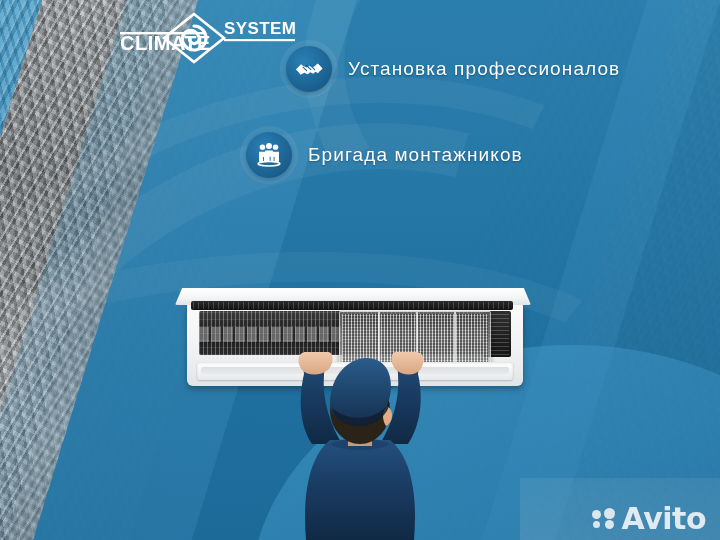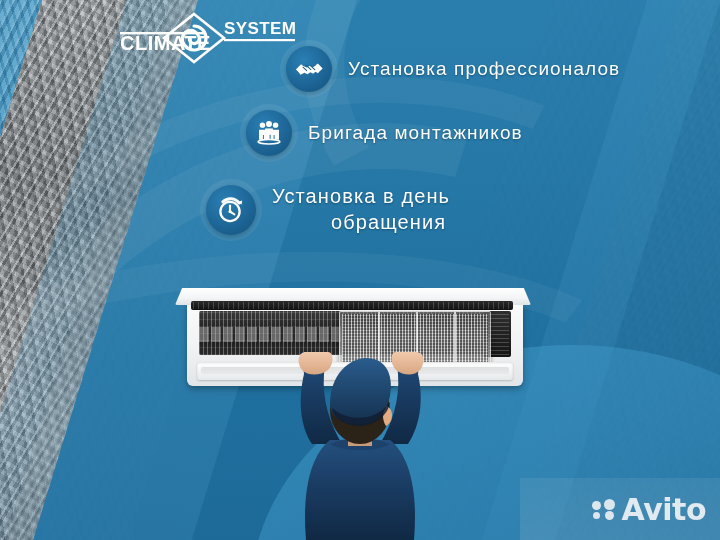--- a/index.html
+++ b/index.html
@@ -110,21 +110,21 @@
   .logo {
     position:absolute; left:120px; top:8px; width:175px; height:58px;
     color:#ffffff;
   }
   .logo svg { display:block; }
 
   
   .features { position:absolute; left:0; top:46px; width:720px; }
   .feat { position:relative; display:flex; align-items:center; }
   .feat-1 { margin-left:286px; }
-  .feat-2 { margin-left:246px; margin-top:18px; }
+  .feat-2 { margin-left:246px; margin-top:40px; }
   .feat-3 { margin-left:206px; margin-top:28px; }
 
   .ficon {
     position:relative; flex:0 0 auto;
     width:46px; height:46px; border-radius:50%;
     background:radial-gradient(circle at 38% 32%, #2a7fb4 0%, #1a5f8e 70%, #14507a 100%);
     box-shadow:0 0 0 6px rgba(255,255,255,.07), 0 2px 5px rgba(0,0,0,.25);
     display:flex; align-items:center; justify-content:center;
     color:#ffffff;
   }
@@ -227,21 +227,21 @@
   
   .tech { position:absolute; left:252px; top:352px; width:216px; height:188px; }
   .tech svg { display:block; }
 
   
   .avito-plate {
     position:absolute; right:0; bottom:0; width:200px; height:62px;
     background:linear-gradient(180deg, rgba(255,255,255,.07), rgba(255,255,255,.11));
   }
   .avito {
-    position:absolute; right:14px; bottom:15px;
+    position:absolute; right:14px; bottom:6px;
     display:flex; align-items:center; gap:6px;
     opacity:.92;
   }
   .avito-dots { position:relative; width:24px; height:22px; }
   .avito-dots i { position:absolute; border-radius:50%; background:#e9eef2; display:block; }
   .ad1 { width:9px; height:9px;  left:0;   top:2px; }
   .ad2 { width:7px; height:7px;  left:1px; top:13px; }
   .ad3 { width:11px;height:11px; left:12px;top:0px; }
   .ad4 { width:9px; height:9px;  left:13px;top:12px; }
   .avito-word {
@@ -318,35 +318,20 @@
           <path d="M11.6 10.9 h8.8 v12.7 h-2.5 v-5.6 h-1.2 v5.6 h-5.1 z" fill="#ffffff"></path>
           <path d="M19.6 12.2 h7.8 v11.4 h-5 v-5.2 h-1.1 v5.2 h-1.7 z" fill="#ffffff"></path>
           <ellipse cx="16" cy="26" rx="12.5" ry="2.6" fill="none" stroke="#ffffff" stroke-width="1.8"></ellipse>
         </svg>
       </span>
       <span class="ftext">
         <span class="l1">Бригада монтажников</span>
       </span>
     </div>
 
-    <div class="feat feat-3">
-      <span class="ficon">
-        <svg width="32" height="32" viewBox="0 0 32 32" aria-hidden="true">
-          <circle cx="15" cy="17.5" r="9.6" fill="none" stroke="#ffffff" stroke-width="2.3"></circle>
-          <path d="M15 11.5 v6.2 l4.4 2.6" fill="none" stroke="#ffffff" stroke-width="2.1" stroke-linecap="round"></path>
-          <circle cx="15" cy="17.5" r="1.5" fill="#ffffff"></circle>
-          <path d="M7.8 7.8 a11 11 0 0 1 16.4 1.2" fill="none" stroke="#ffffff" stroke-width="3" stroke-linecap="round"></path>
-          <path d="M26.6 10.6 l-4.4 -2.3 4.9 -1.7 z" fill="#ffffff"></path>
-        </svg>
-      </span>
-      <span class="ftext">
-        <span class="l1">Установка в день</span>
-        <span class="l2">обращения</span>
-      </span>
-    </div>
   </div>
 
   <div class="ac">
     <div class="ac-body">
       <div class="ac-cavity"></div>
       <div class="ac-right-box"></div>
       <div class="ac-filter">
         <span class="ac-filter-div" style="left:38px"></span>
         <span class="ac-filter-div" style="left:76px"></span>
         <span class="ac-filter-div" style="left:114px"></span>

